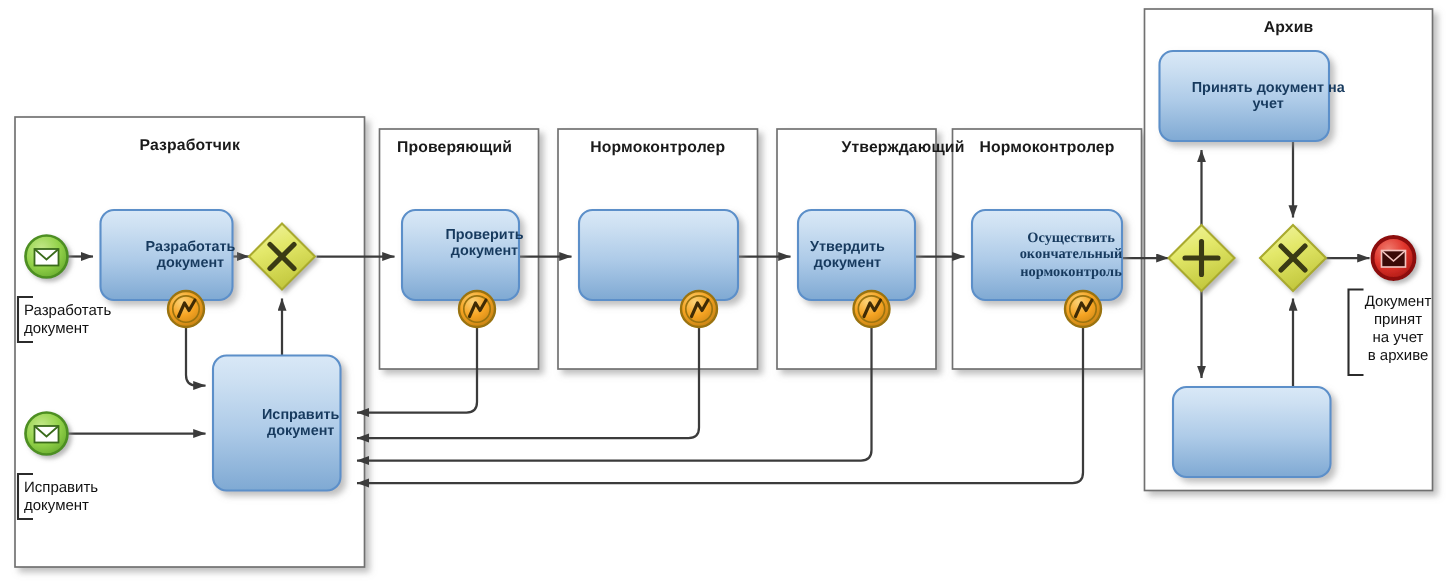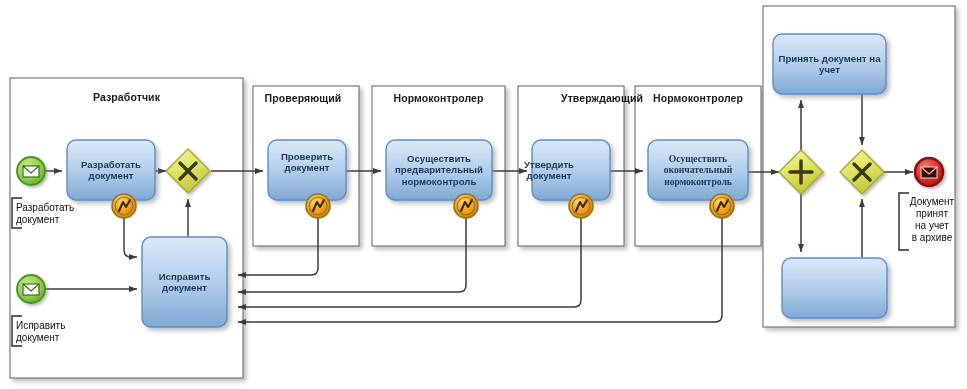--- a/index.html
+++ b/index.html
@@ -7,20 +7,21 @@
   #stage{position:relative;width:967px;height:389px;background:#ffffff;overflow:hidden;}
   #svgroot{position:absolute;left:0;top:0;width:967px;height:389px;}
   .lane-title{
     position:absolute;text-align:center;font-size:10.5px;font-weight:bold;color:#1a1a1a;
     letter-spacing:.1px;white-space:nowrap;
   }
   .task-label{
     position:absolute;display:flex;align-items:center;justify-content:center;
     text-align:center;font-size:9.6px;font-weight:bold;color:#173a5e;line-height:11.5px;
     pointer-events:none;
+    padding-left:16px;
   }
   .anno-label{
     position:absolute;font-size:10px;color:#111;line-height:12px;white-space:pre-line;
   }
   .anno-center{text-align:center;}
 </style>
 </head>
 <body>
 
 <div id="stage">
@@ -209,30 +210,28 @@
       <path d="M22,316 L12,316 L12,346 L22,346"></path>
       <path d="M909,193 L899,193 L899,250 L909,250"></path>
     </g>
   </svg>
 
   <div class="lane-title" style="left:10px;top:91px;width:233px;">Разработчик</div>
   <div class="lane-title" style="left:253px;top:92px;width:100px;">Проверяющий</div>
   <div class="lane-title" style="left:372px;top:92px;width:133px;">Нормоконтролер</div>
   <div class="lane-title" style="left:518px;top:92px;width:106px;padding-left:31px;">Утверждающий</div>
   <div class="lane-title" style="left:635px;top:92px;width:126px;">Нормоконтролер</div>
+  <div class="lane-title" style="left:763px;top:12px;width:192px;">Архив</div>
 
   <div class="task-label" style="left:67px;top:140px;width:88px;height:60px;">Разработать
 документ</div>
   <div class="task-label" style="left:142px;top:237px;width:85px;height:90px;">Исправить
 документ</div>
   <div class="task-label" style="left:268px;top:140px;width:78px;height:44px;">Проверить
 документ</div>
-  <div class="task-label" style="left:386px;top:140px;width:106px;height:60px;">Осуществить
-предварительный
-нормоконтроль</div>
   <div class="task-label" style="left:504px;top:140px;width:90px;height:60px;">Утвердить
 документ</div>
   <div class="task-label" style="left:648px;top:140px;width:100px;height:60px;font-family:Liberation Serif, serif;">Осуществить
 окончательный
 нормоконтроль</div>
   <div class="task-label" style="left:773px;top:34px;width:113px;height:60px;">Принять документ
 на учет</div>
 
   <div class="anno-label" style="left:16px;top:202px;width:78px;">Разработать
 документ</div>

